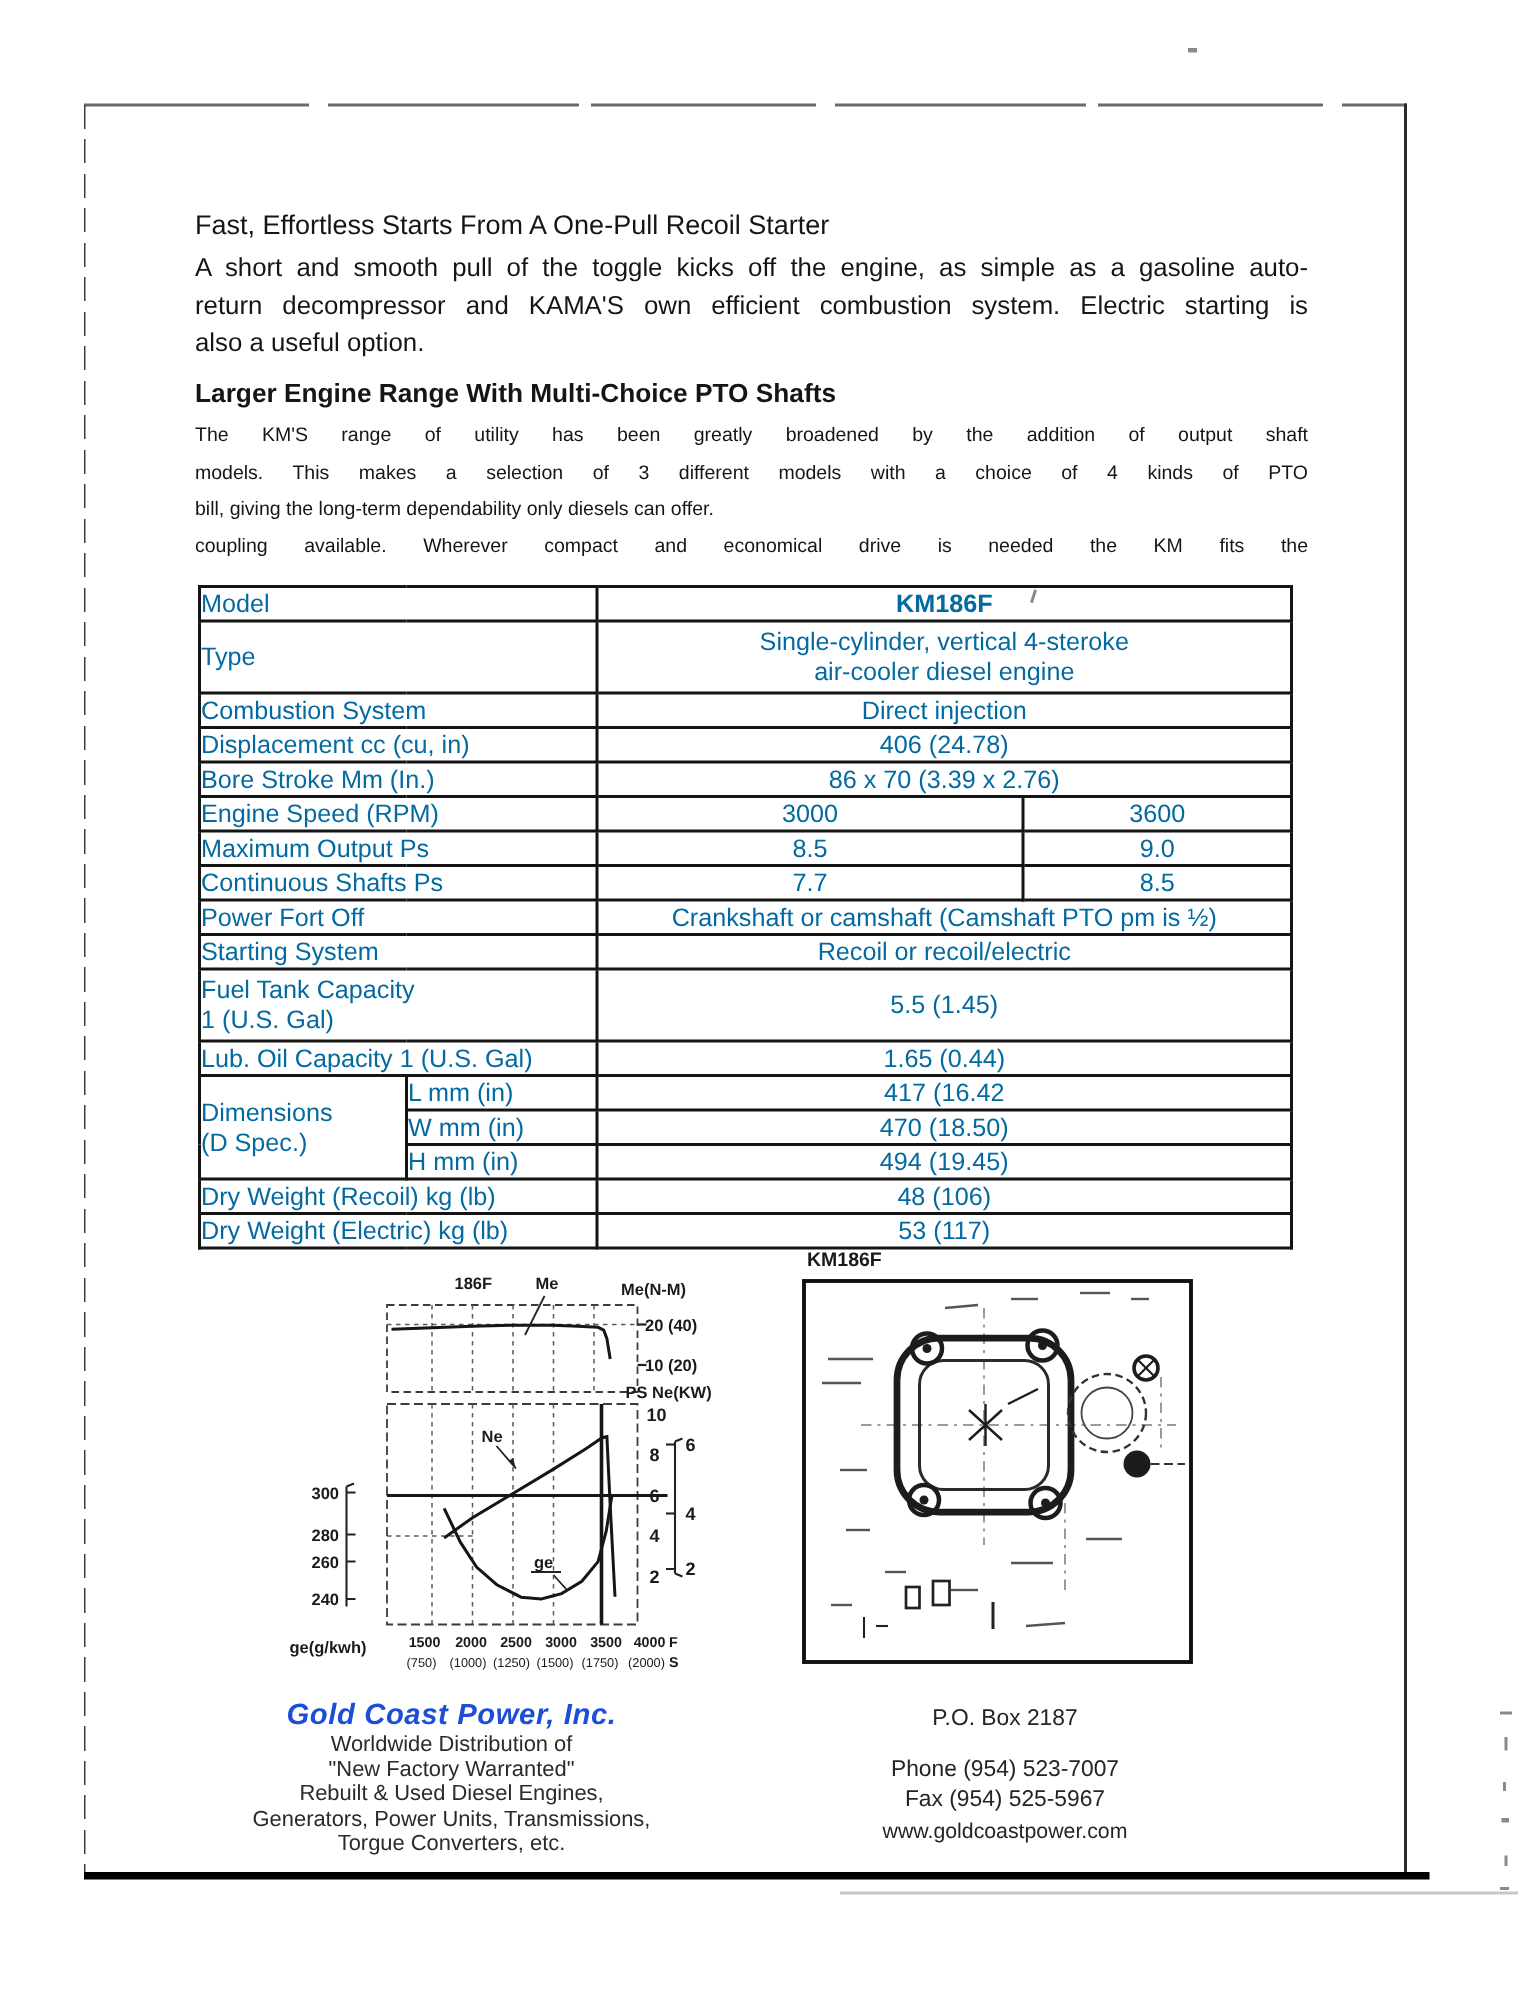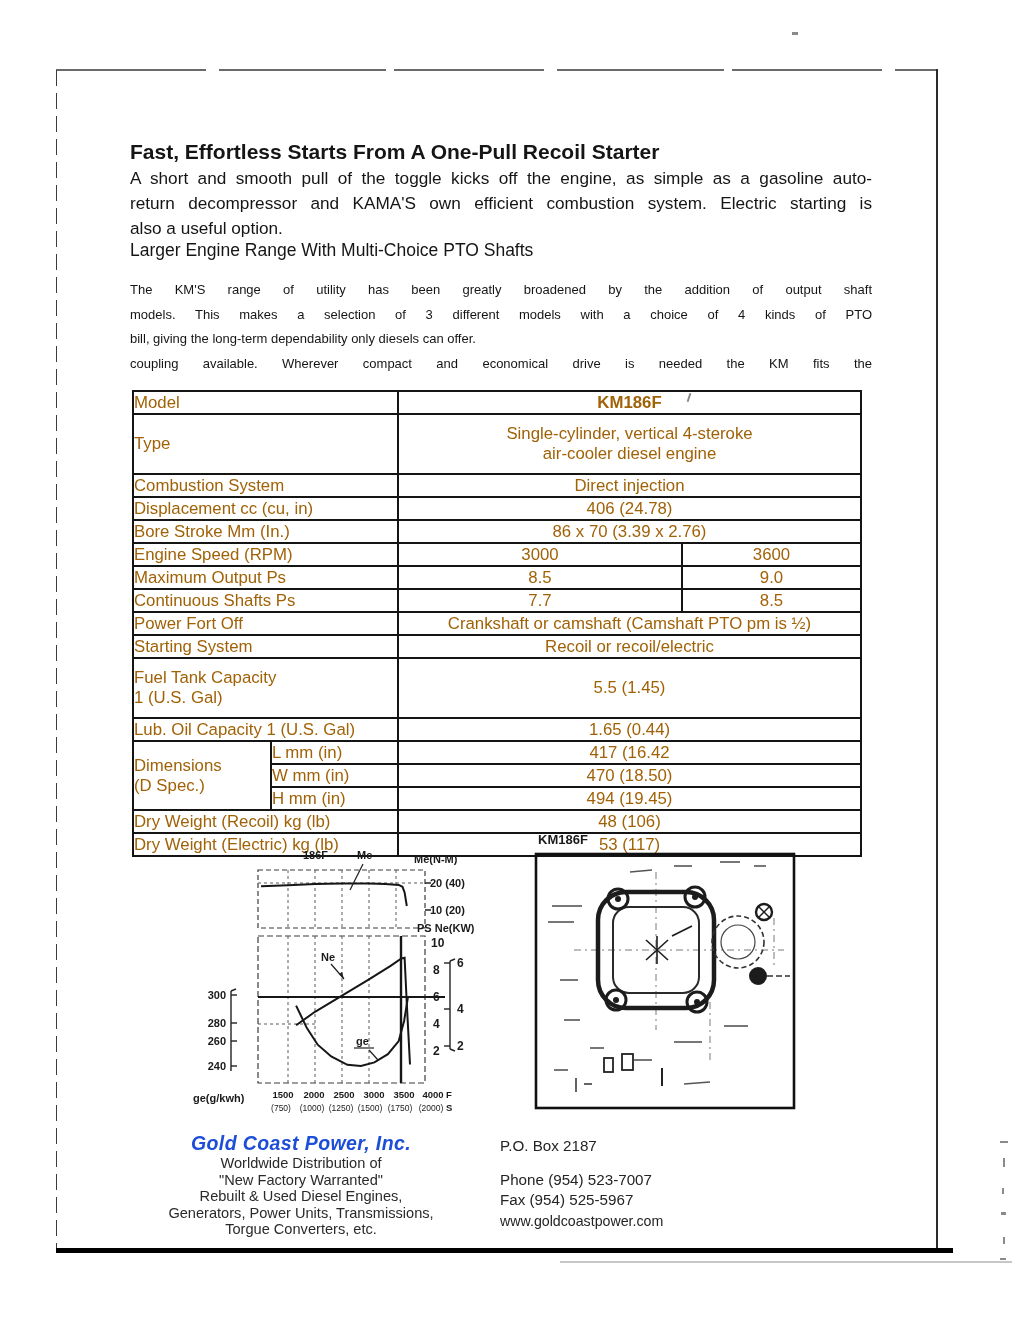--- a/index.html
+++ b/index.html
@@ -11,46 +11,46 @@
   .frame-top{left:56px;top:69px;width:882px;height:2px;
      background:repeating-linear-gradient(90deg,#6a6a6a 0 150px,transparent 150px 163px,#6a6a6a 163px 330px,transparent 330px 338px);}
   .frame-left{left:56px;top:70px;width:1px;height:1182px;
      background:repeating-linear-gradient(180deg,#3c3c3c 0 16px,transparent 16px 23px);}
   .frame-right{left:936px;top:69px;width:2px;height:1182px;background:#2b2b2b;}
   .frame-bottom{left:56px;top:1248px;width:897px;height:5px;background:#000;}
   .frame-tail{left:560px;top:1261px;width:452px;height:2px;background:#c7c7c7;}
   .artifact{background:#8a8a8a;}
 
   
-  .h1{left:130px;top:140px;width:744px;font-size:21px;font-weight:bold;}
+  .h1{left:130px;top:140px;width:744px;font-size:18px;font-weight:normal;}
   .p1{left:130px;top:166px;width:742px;font-size:17.2px;line-height:25px;}
-  .h2{left:130px;top:240px;width:744px;font-size:17.5px;font-weight:normal;}
+  .h2{left:130px;top:252px;width:744px;font-size:17.5px;font-weight:bold;}
   .p2{left:130px;top:278px;width:742px;font-size:13px;line-height:24.6px;}
   .pline{text-align:justify;text-align-last:justify;}
   .pline.last{text-align-last:left;}
 
   
   .spec{left:132px;top:390px;}
-  table.spec-t{border-collapse:collapse;table-layout:fixed;width:728px;font-size:16.8px;color:#a16207;}
+  table.spec-t{border-collapse:collapse;table-layout:fixed;width:728px;font-size:16.8px;color:#0369a1;}
   table.spec-t td{border:2px solid #141414;vertical-align:middle;padding:0;overflow:hidden;white-space:nowrap;}
   td.lbl{text-align:left;padding-left:7px;}
   td.val{text-align:center;}
-  tr.r{height:23px;} tr.r2{height:60px;}
+  tr.r{height:23px;} tr.r2{height:48px;}
   .bold{font-weight:bold;}
 
   
   svg text{font-family:"Liberation Sans",sans-serif;fill:#1a1a1a;}
   .chart-svg{left:193px;top:843px;}
   .diag-svg{left:534px;top:830px;}
 
   
   .foot-left{left:86px;top:1132px;width:430px;text-align:center;color:#2a2a2a;}
   .company{font-size:19.5px;font-weight:bold;font-style:italic;color:#1d4ed8;letter-spacing:.4px;}
   .fl-line{font-size:14.6px;line-height:16.6px;}
-  .foot-right{left:500px;top:1136px;width:340px;color:#242424;}
+  .foot-right{left:500px;top:1136px;width:340px;text-align:center;color:#242424;}
   .fr-addr{font-size:15.2px;line-height:20.5px;}
   .fr-gap{height:13px;}
   .fr-line{font-size:15.2px;line-height:20.5px;}
   .fr-url{font-size:14.2px;line-height:20px;}
 </style>
 </head>
 <body>
 
 <div class="page">
 

